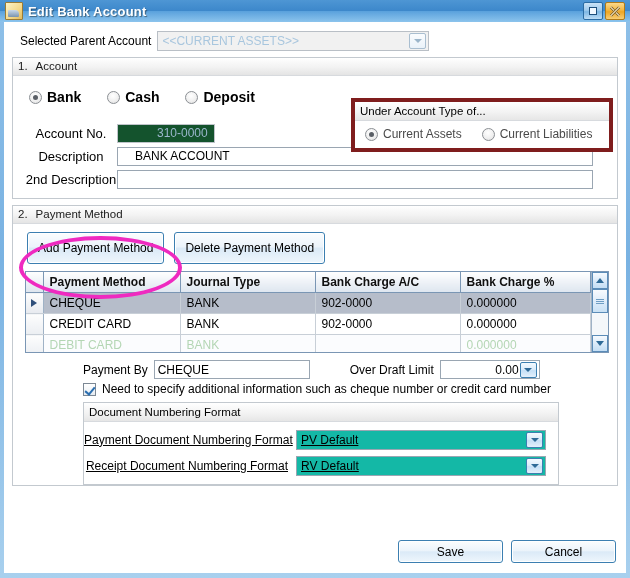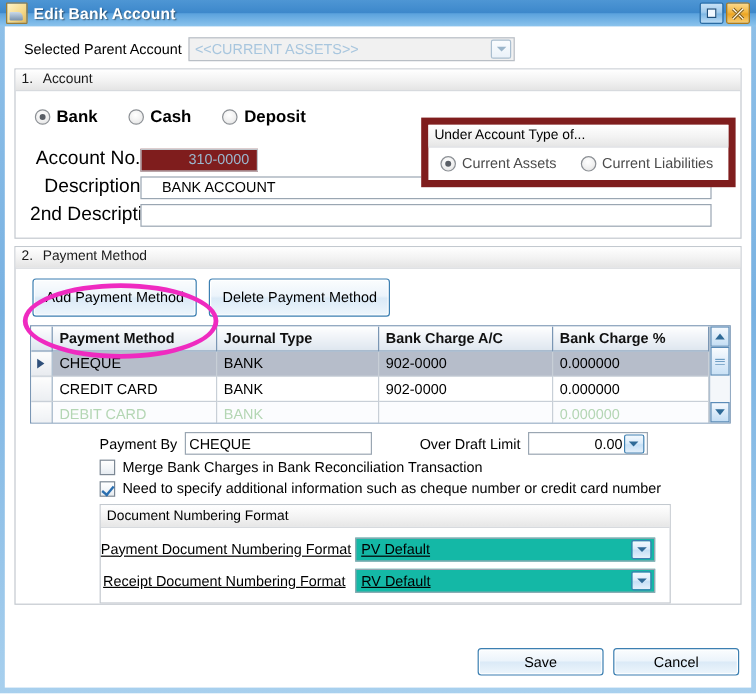--- a/index.html
+++ b/index.html
@@ -217,21 +217,21 @@
     align-items: center;
     gap: 26px;
     padding: 13px 0 0 16px;
   }
 
   
   #acct-type-panel {
     position: absolute;
     left: 347px; top: 76px;
     width: 262px;
-    border: 6px solid #7f1d1d;
+    border: 4px solid #7f1d1d;
     background: #ffffff;
     box-sizing: border-box;
   }
   #acct-type-panel .panel-title {
     height: 18px;
     line-height: 18px;
     padding-left: 5px;
     font-size: 11.5px;
     background: linear-gradient(to bottom, #ffffff 0%, #f3f3f3 55%, #e6e6e6 100%);
     border-bottom: 1px solid #d7dade;
@@ -245,39 +245,39 @@
 
   
   .field-row {
     display: flex;
     align-items: center;
     height: 20px;
     margin-bottom: 3px;
   }
   .field-row .lbl {
     width: 104px;
-    text-align: right;
-    font-size: 16px;
+    text-align: center;
+    font-size: 13px;
     padding-left: 12px;
     box-sizing: border-box;
     white-space: nowrap;
   }
   .txt {
     box-sizing: border-box;
     height: 19px;
     border: 1px solid #9aa6b2;
     background: #ffffff;
     font-family: "Liberation Sans", sans-serif;
     font-size: 12px;
     padding: 0 3px;
     line-height: 17px;
     color: #000;
   }
   .txt.readonly {
-    background: #7f1d1d;
+    background: #14532d;
     border-color: #bfc4ca;
     color: #9bb7cd;
     padding-left: 39px;
   }
 
   
   .btn {
     box-sizing: border-box;
     height: 32px;
     min-width: 60px;
@@ -663,24 +663,20 @@
         <span class="lbl">Over Draft Limit</span>
         <span class="spin">
           <span>0.00</span>
           <span class="combo-arrow">
               <span class="chev"></span>
             </span>
         </span>
       </div>
 
       <div class="chk-row">
-        <span class="chk"></span>
-        <span>Merge Bank Charges in Bank Reconciliation Transaction</span>
-      </div>
-      <div class="chk-row">
         <span class="chk checked"></span>
         <span>Need to specify additional information such as cheque number or credit card number</span>
       </div>
 
       <div id="docnum">
         <div class="panel-title">Document Numbering Format</div>
         <div class="panel-body">
           <div class="docnum-row">
             <span class="lbl">Payment Document Numbering Format</span>
             <div class="combo" style="width:250px;height:20px;">

